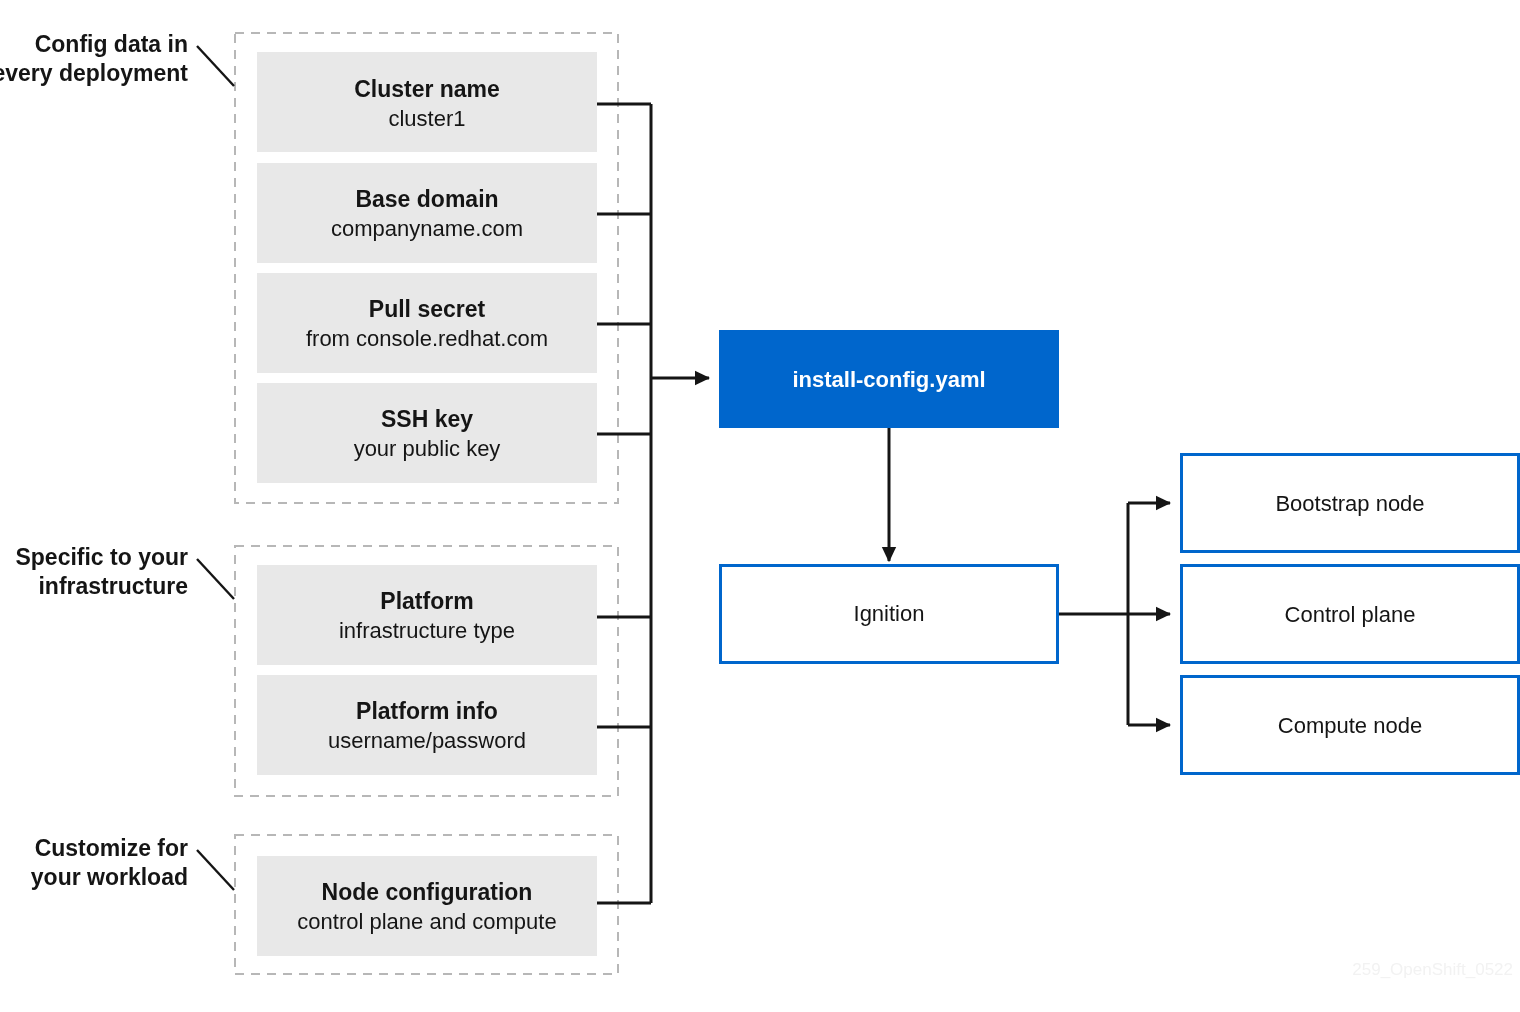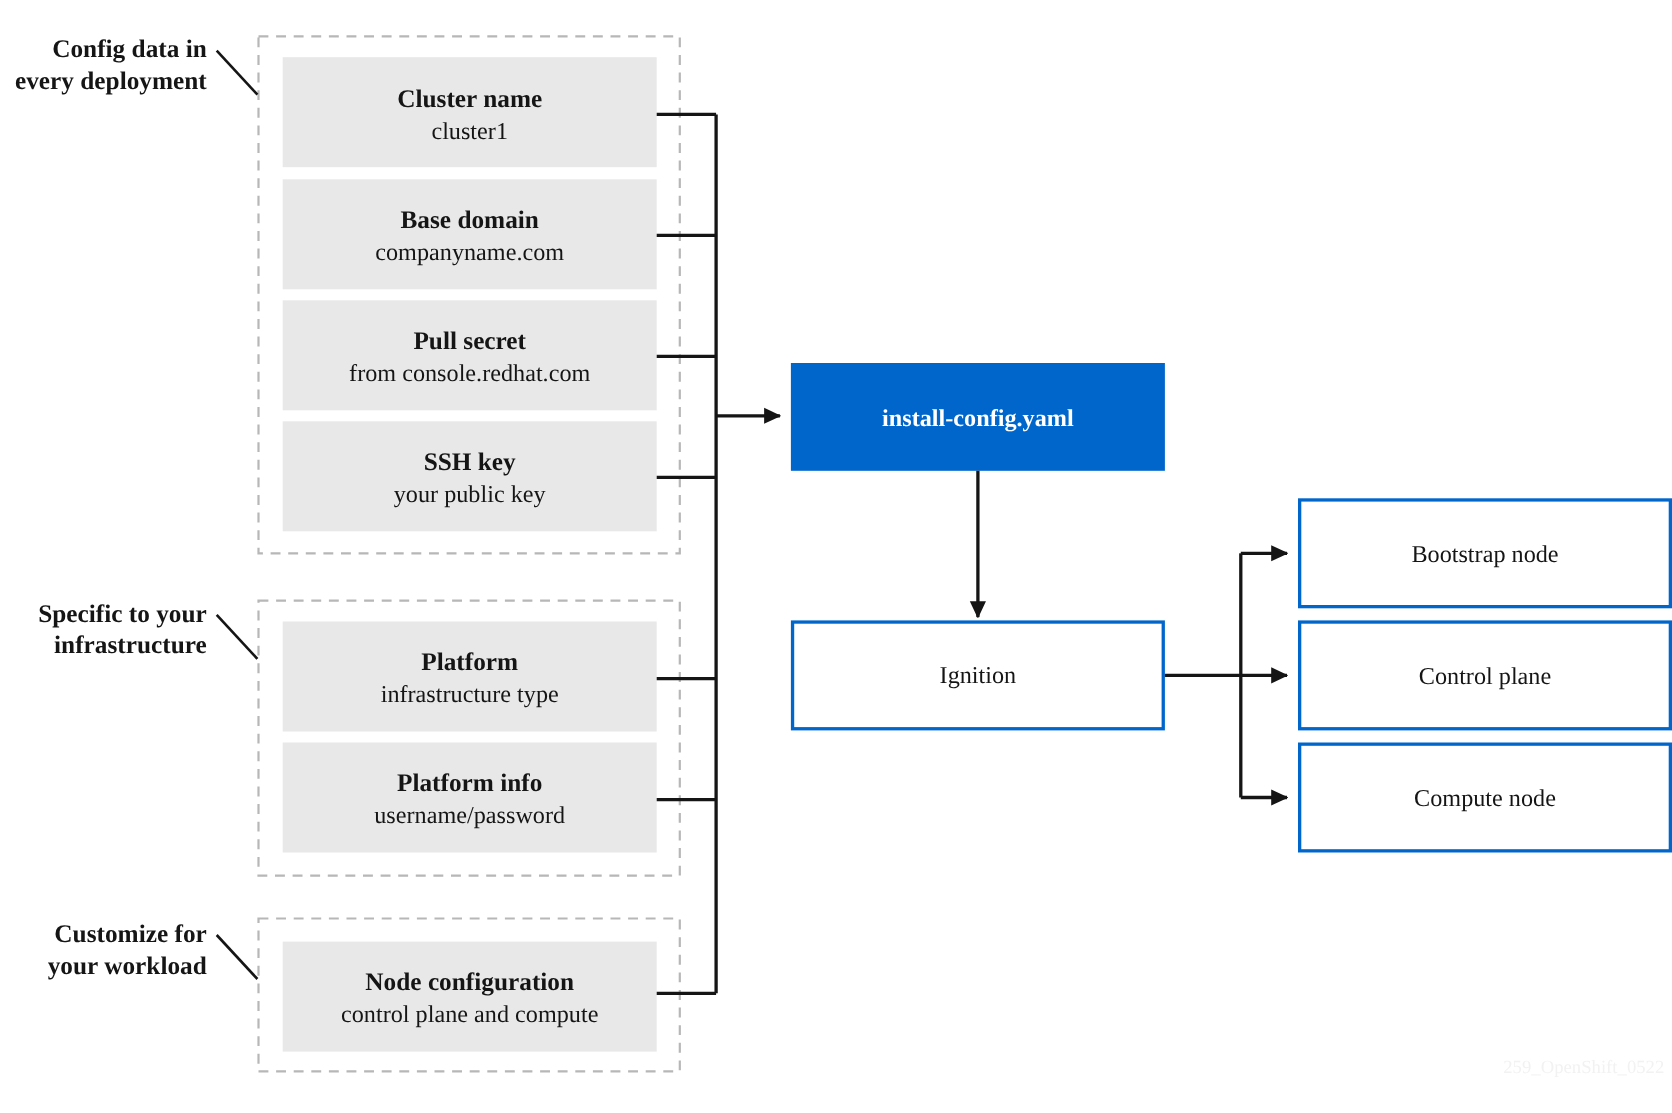--- a/index.html
+++ b/index.html
@@ -1,18 +1,18 @@
 <!DOCTYPE html>
 <html><head>
 <meta charset="utf-8">
 <style>
   html,body{margin:0;padding:0;background:#ffffff;}
   body{width:1520px;height:1012px;overflow:hidden;
        font-family:"Liberation Sans","DejaVu Sans",sans-serif;}
-  #stage{position:relative;width:1520px;height:840px;font-family:Liberation Serif, serif;}
+  #stage{position:relative;width:1520px;height:840px;}
   svg{display:block;}
   .dashbox{fill:none;stroke:#b7b7b7;stroke-width:2;stroke-dasharray:9 7;}
   .graybox{fill:#e8e8e8;stroke:none;}
   .bluefill{fill:#0066cc;stroke:none;}
   .blueoutline{fill:#ffffff;stroke:#0066cc;stroke-width:3;}
   .conn{stroke:#151515;stroke-width:3;fill:none;}
   .leader{stroke:#151515;stroke-width:2.4;fill:none;}
   .arrowhead{fill:#151515;}
   text{fill:#151515;}
   .t-title{font-size:23px;font-weight:bold;text-anchor:middle;}

